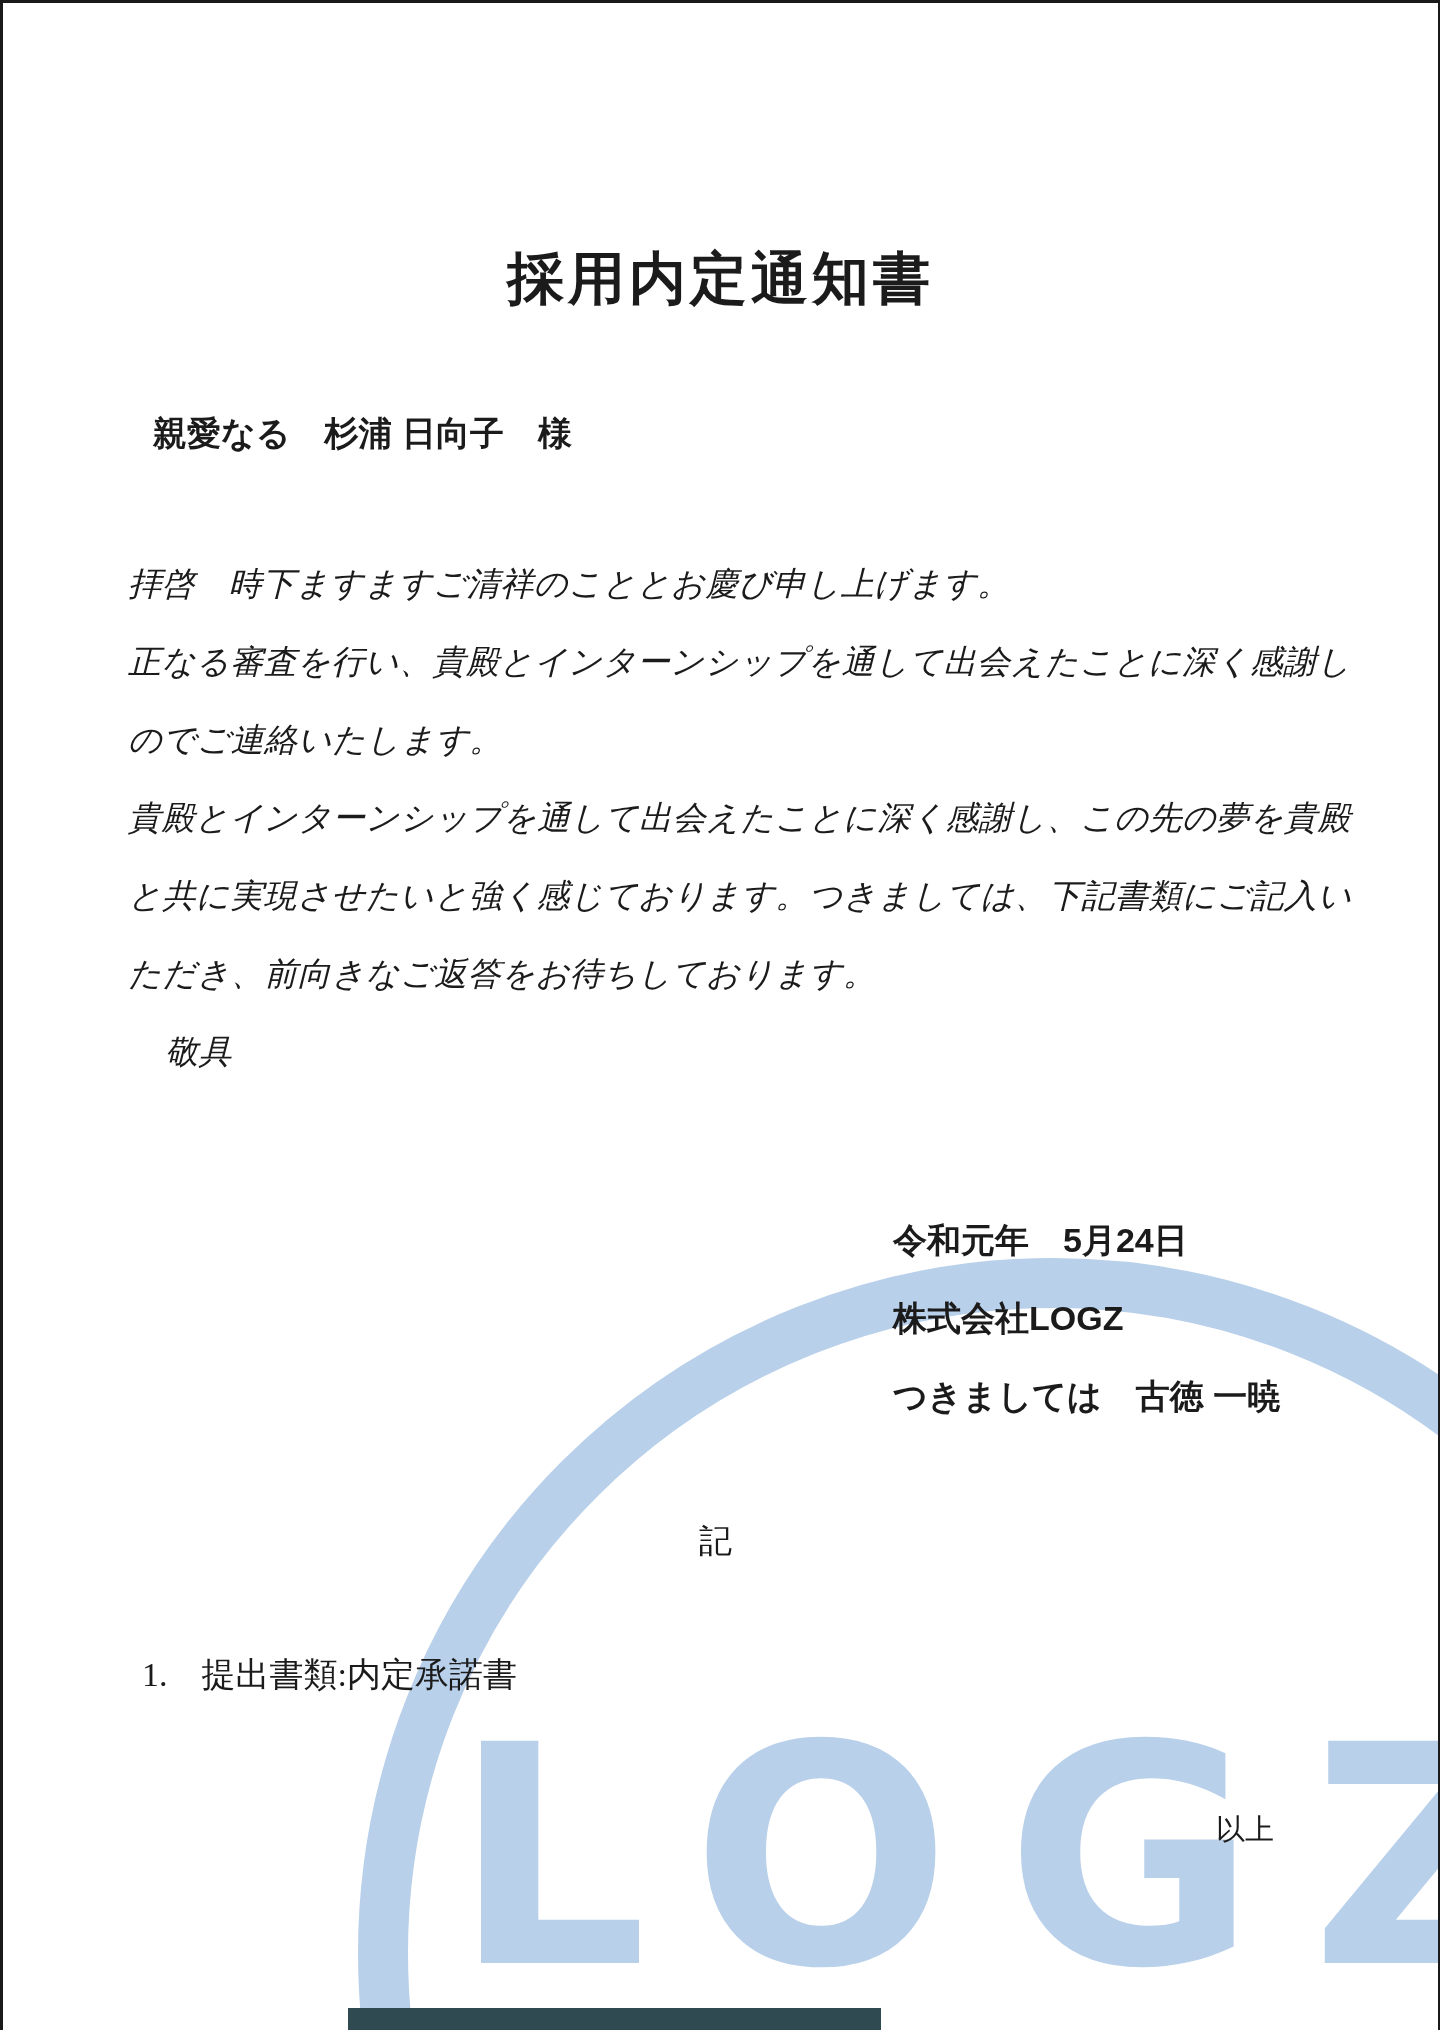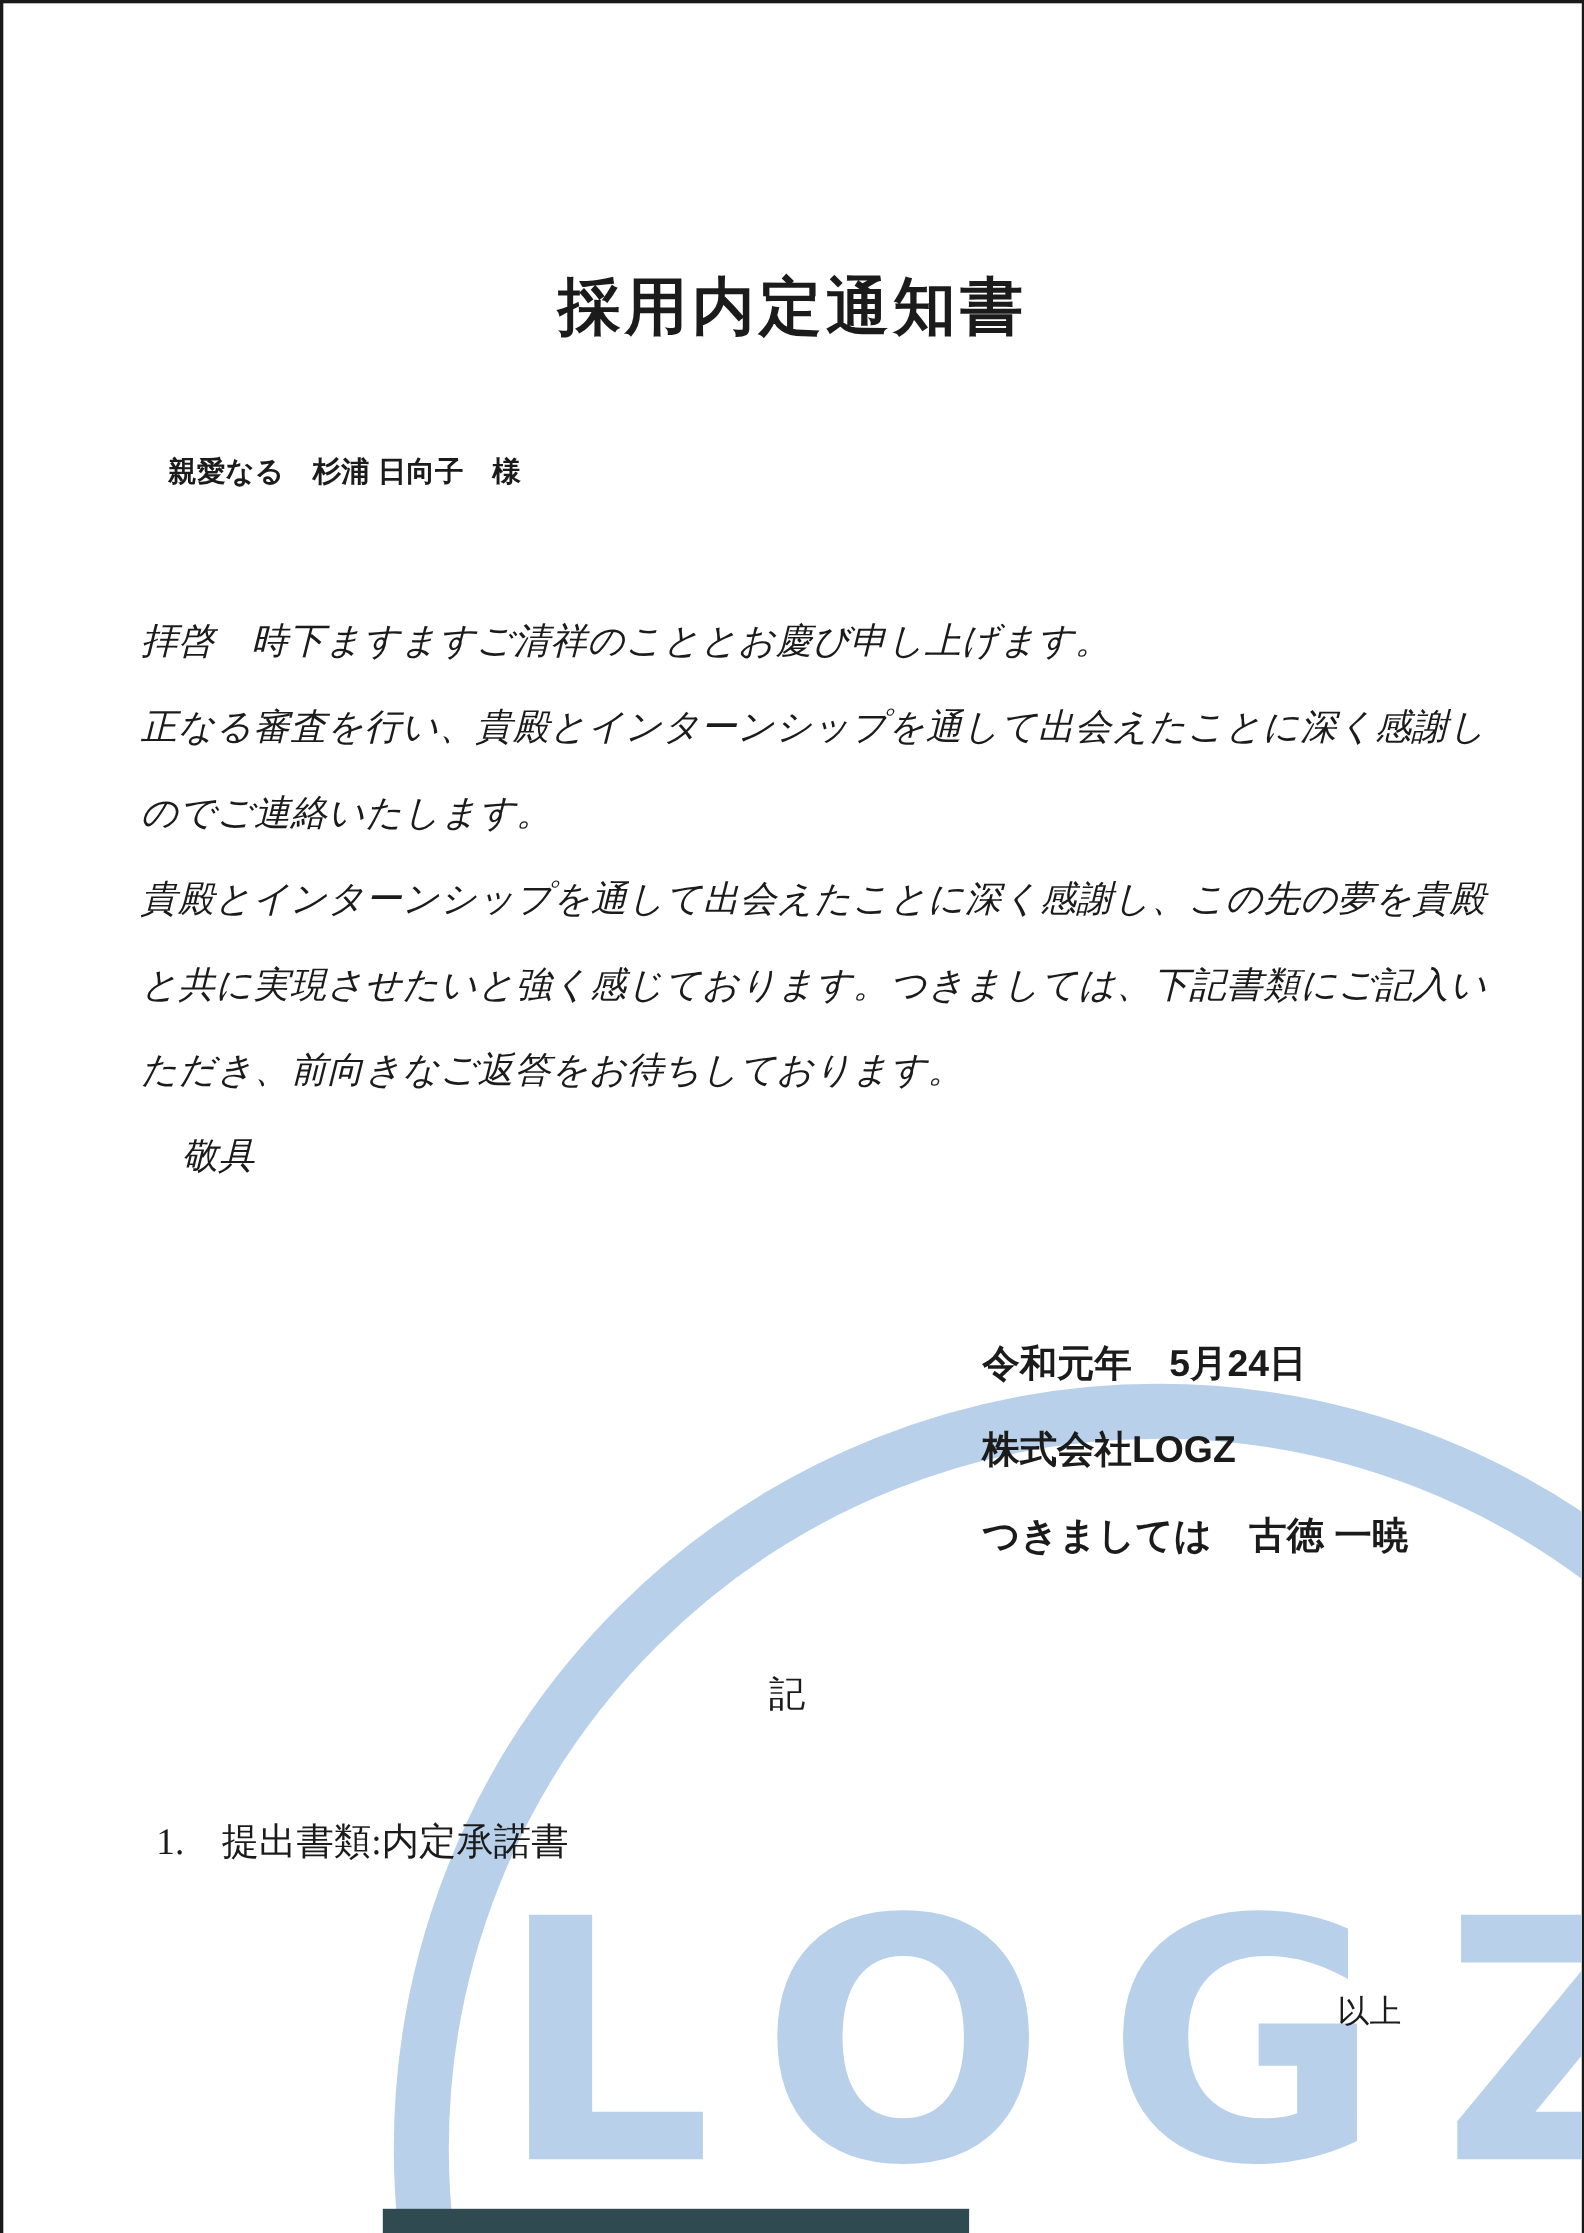--- a/index.html
+++ b/index.html
@@ -35,21 +35,21 @@
     width: 100%;
     text-align: center;
     font-size: 57px;
     font-weight: 700;
     letter-spacing: 4px;
     white-space: nowrap;
   }
   .recipient {
     top: 408px;
     left: 150px;
-    font-size: 26px;
+    font-size: 34px;
     font-weight: 700;
     white-space: nowrap;
   }
   .body-block {
     top: 542px;
     left: 125px;
     width: 1175px;
     font-size: 33px;
     font-style: italic;
   }

